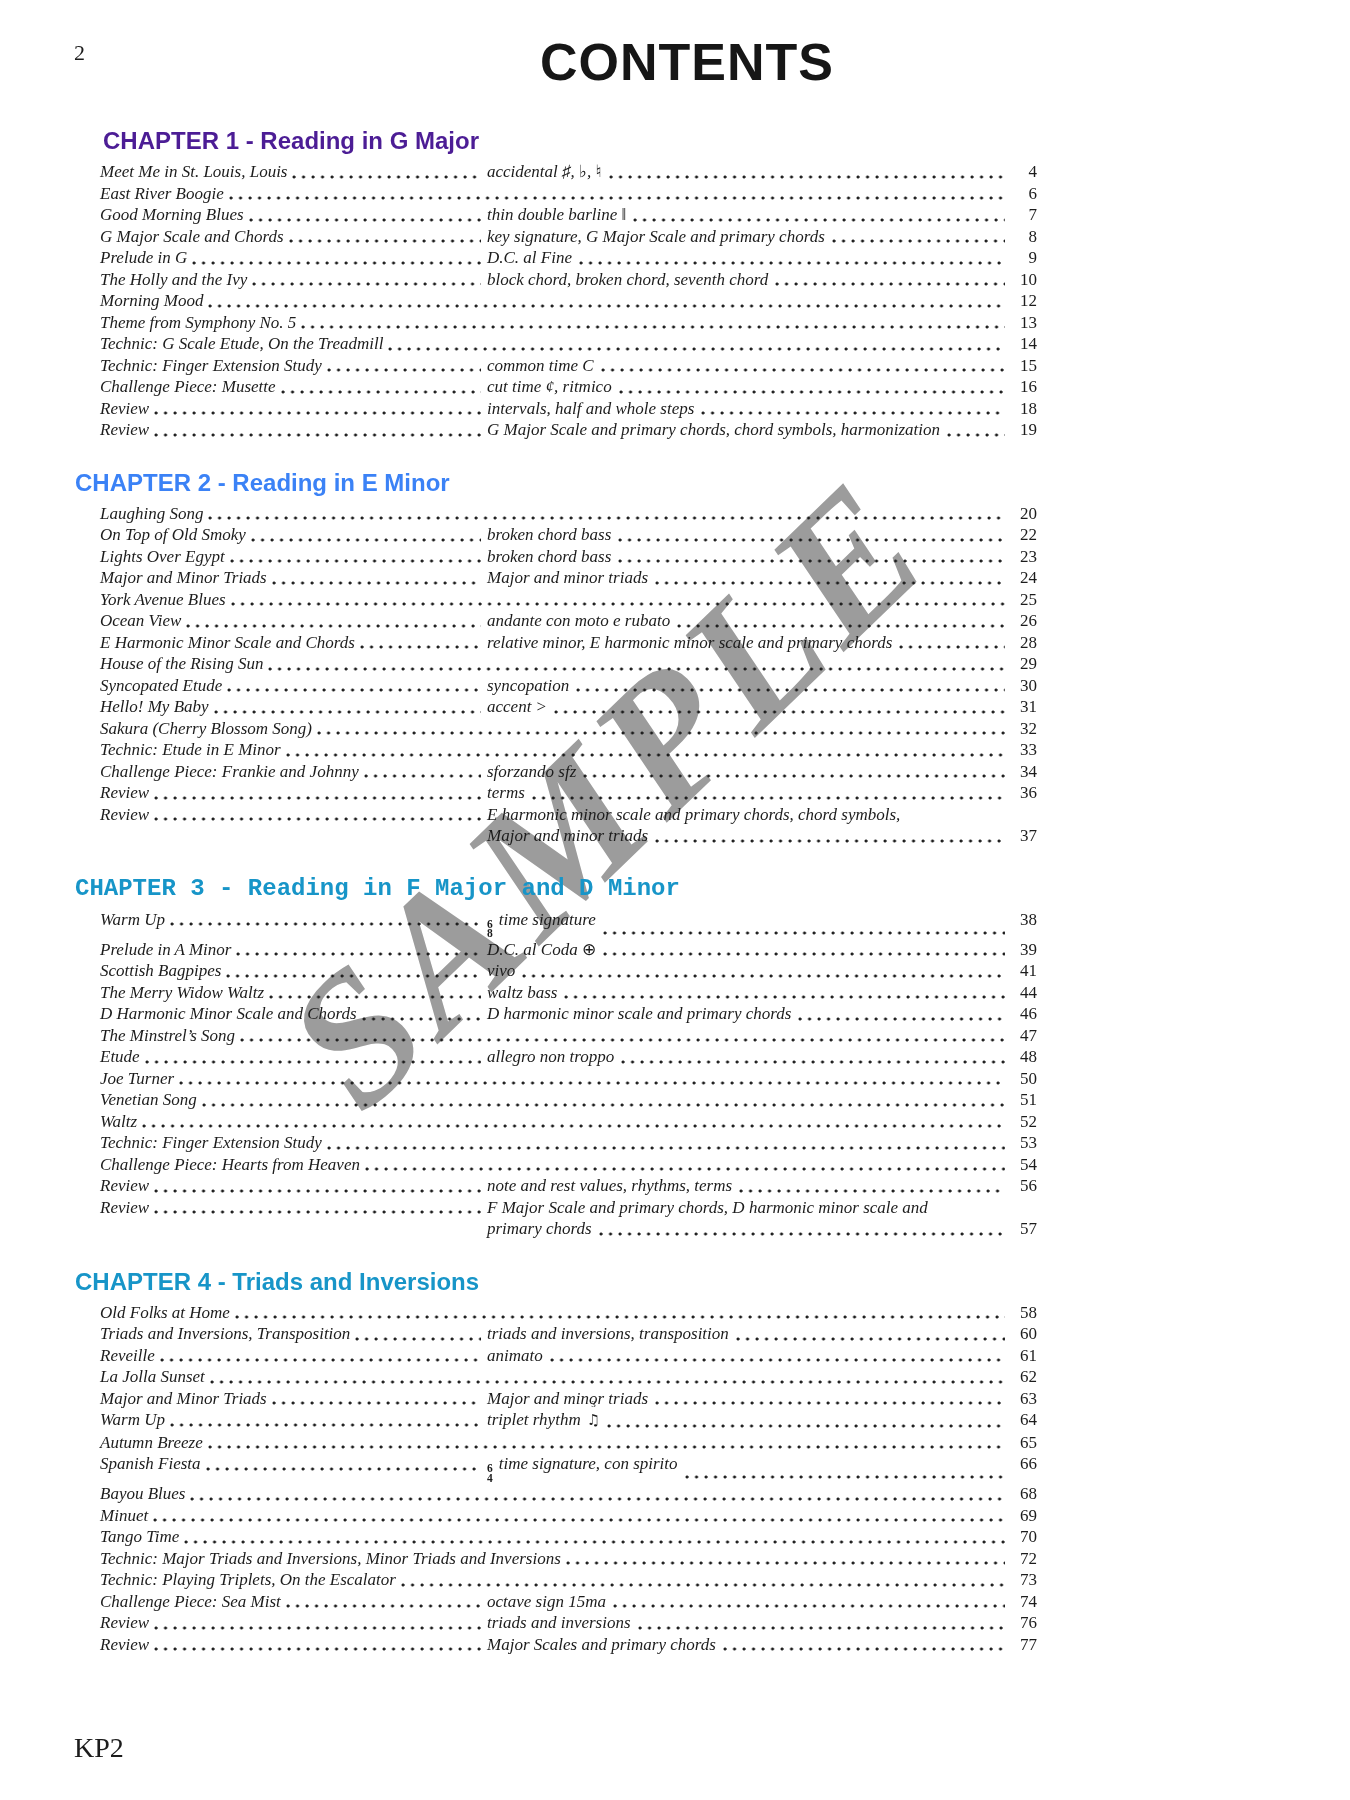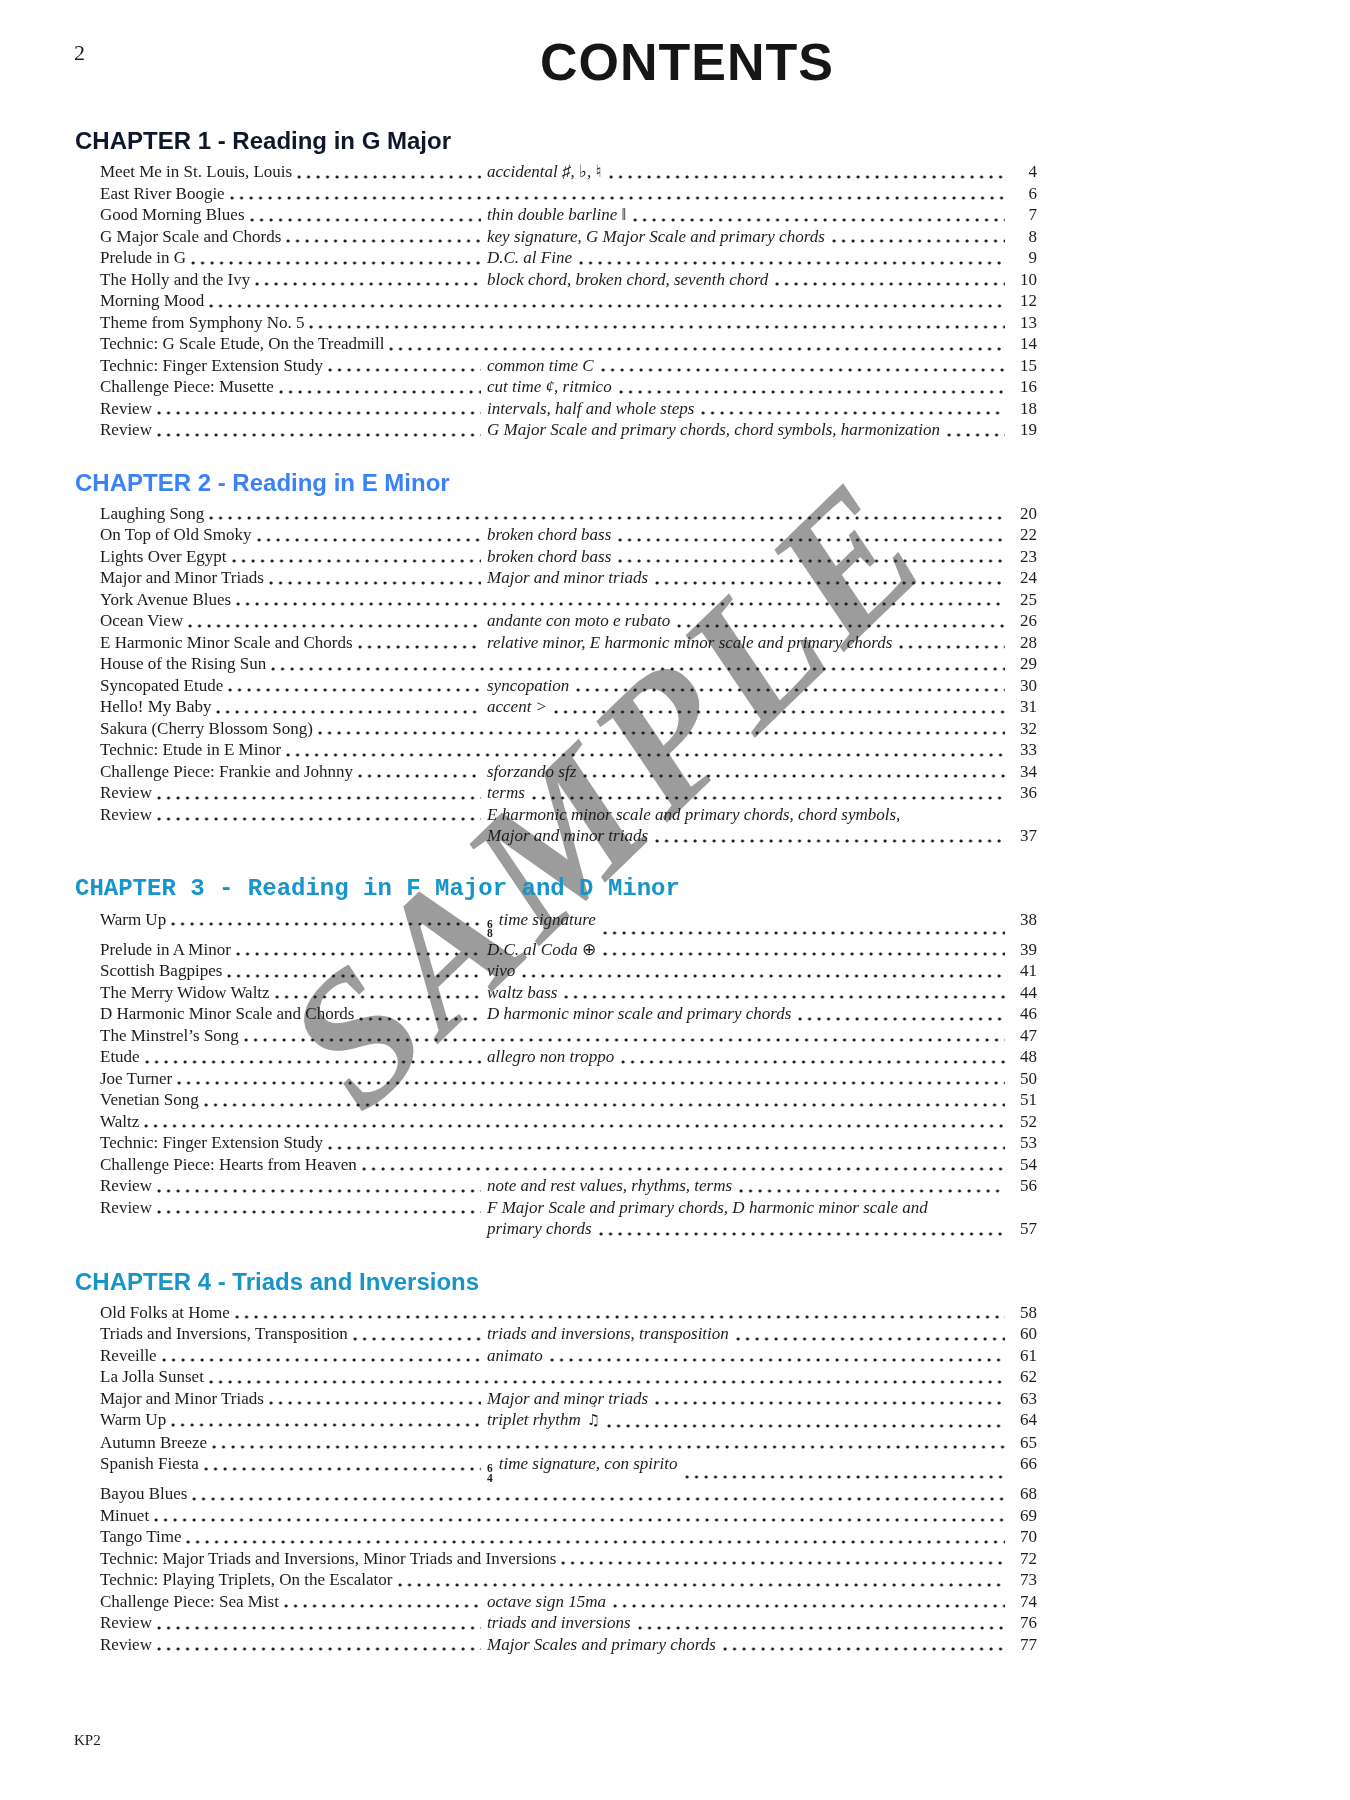--- a/index.html
+++ b/index.html
@@ -32,50 +32,50 @@
     font-family:"Liberation Sans","DejaVu Sans",sans-serif;
     font-weight:700;font-size:24px;line-height:30px;margin:0 0 5px 0;
     color:#1795c8;
   }
   .row{
     display:flex;align-items:baseline;
     font-size:17px;line-height:21.5px;padding-left:25px;white-space:nowrap;
   }
   .left{flex:0 0 385px;display:flex;align-items:baseline;min-width:0;}
   .spacer{flex:0 0 385px;}
-  .title{flex:0 0 auto;}
+  .title{flex:0 0 auto;font-style:italic;}
   .desc{flex:0 0 auto;font-style:italic;margin:0 2px;}
   .pg{flex:0 0 auto;min-width:28px;text-align:right;}
   .dots{
     flex:1 1 auto;min-width:10px;height:4px;align-self:flex-end;
     margin:0 4px 4px 5px;
     background-image:radial-gradient(circle at 2px 2px,#1d1d1d 1.25px,transparent 1.8px);
     background-size:9.5px 4px;background-repeat:repeat-x;
   }
   .ts{
     display:inline-flex;flex-direction:column;text-align:center;
     font-style:normal;font-weight:700;font-size:11.5px;line-height:9.5px;
     vertical-align:-3px;margin-right:6px;
   }
   .triplet{display:inline-block;position:relative;margin-left:6px;font-style:normal;}
   .triplet .sup3{position:absolute;top:-9px;left:50%;transform:translateX(-50%);font-size:9px;line-height:9px;}
   .triplet .note{font-size:15px;font-family:"DejaVu Sans",sans-serif;}
   .footer-code{
-    position:absolute;left:74px;top:1732px;font-size:15px;z-index:2;
+    position:absolute;left:74px;top:1732px;font-size:28px;z-index:2;
   }
 </style>
 </head>
 <body>
 
 <div class="page-num">2</div>
 <div class="contents-title">CONTENTS</div>
 <div class="watermark">SAMPLE</div>
 <div class="toc">
     <section class="chapter">
-      <h2 class="chapter-heading" style="color: #0f172a;">CHAPTER 1 - Reading in G Major</h2>
+      <h2 class="chapter-heading" style="color: #4c1d95; margin-left: 28px;">CHAPTER 1 - Reading in G Major</h2>
       <div class="row">
         <span class="left">
           <span class="title">Meet Me in St. Louis, Louis</span>
           <span class="dots"></span>
         </span>
         <span class="desc">accidental ♯, ♭, ♮</span>
         <span class="dots"></span>
         <span class="pg">4</span>
       </div>
       <div class="row">

